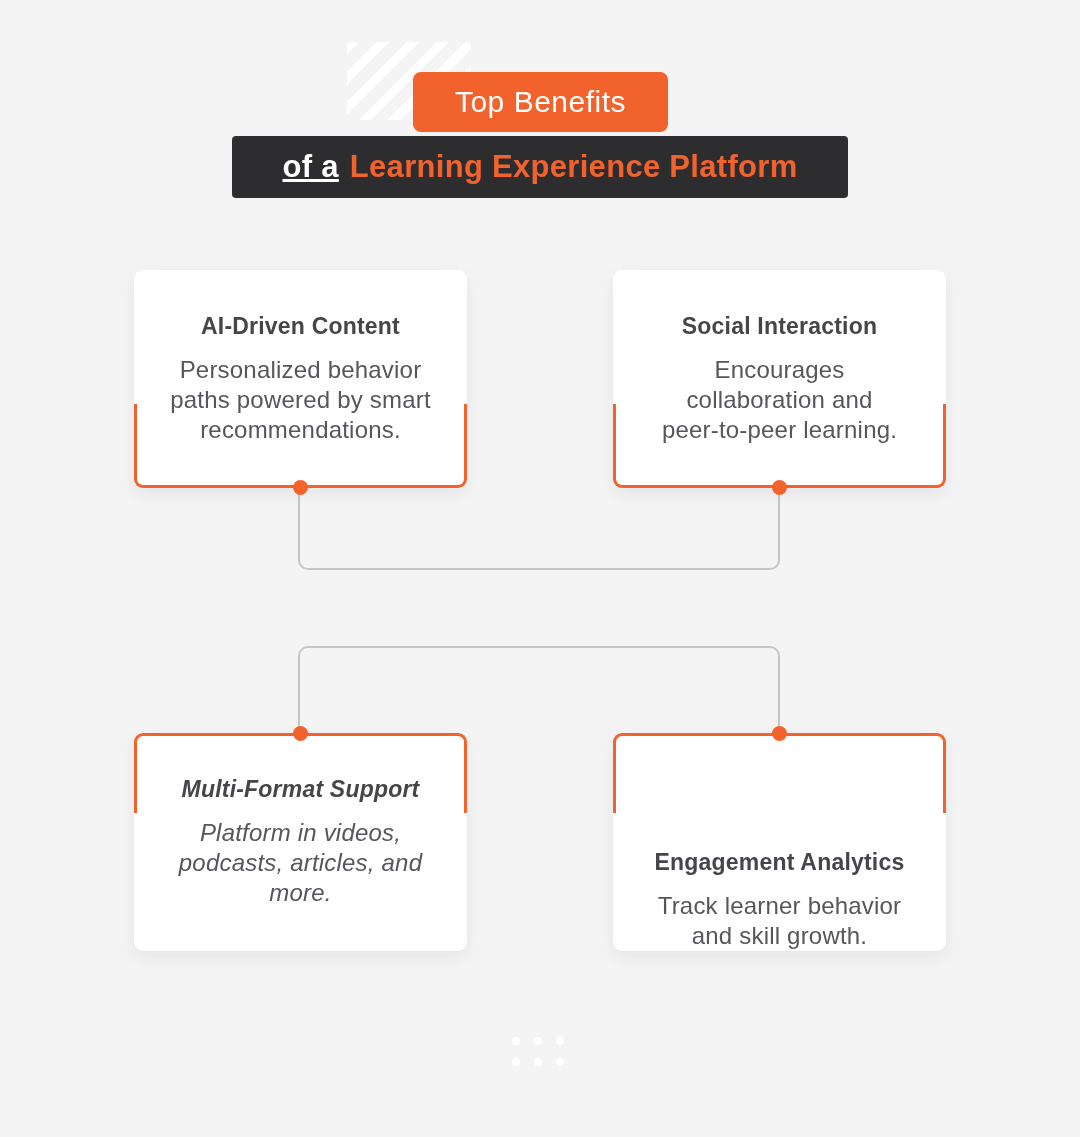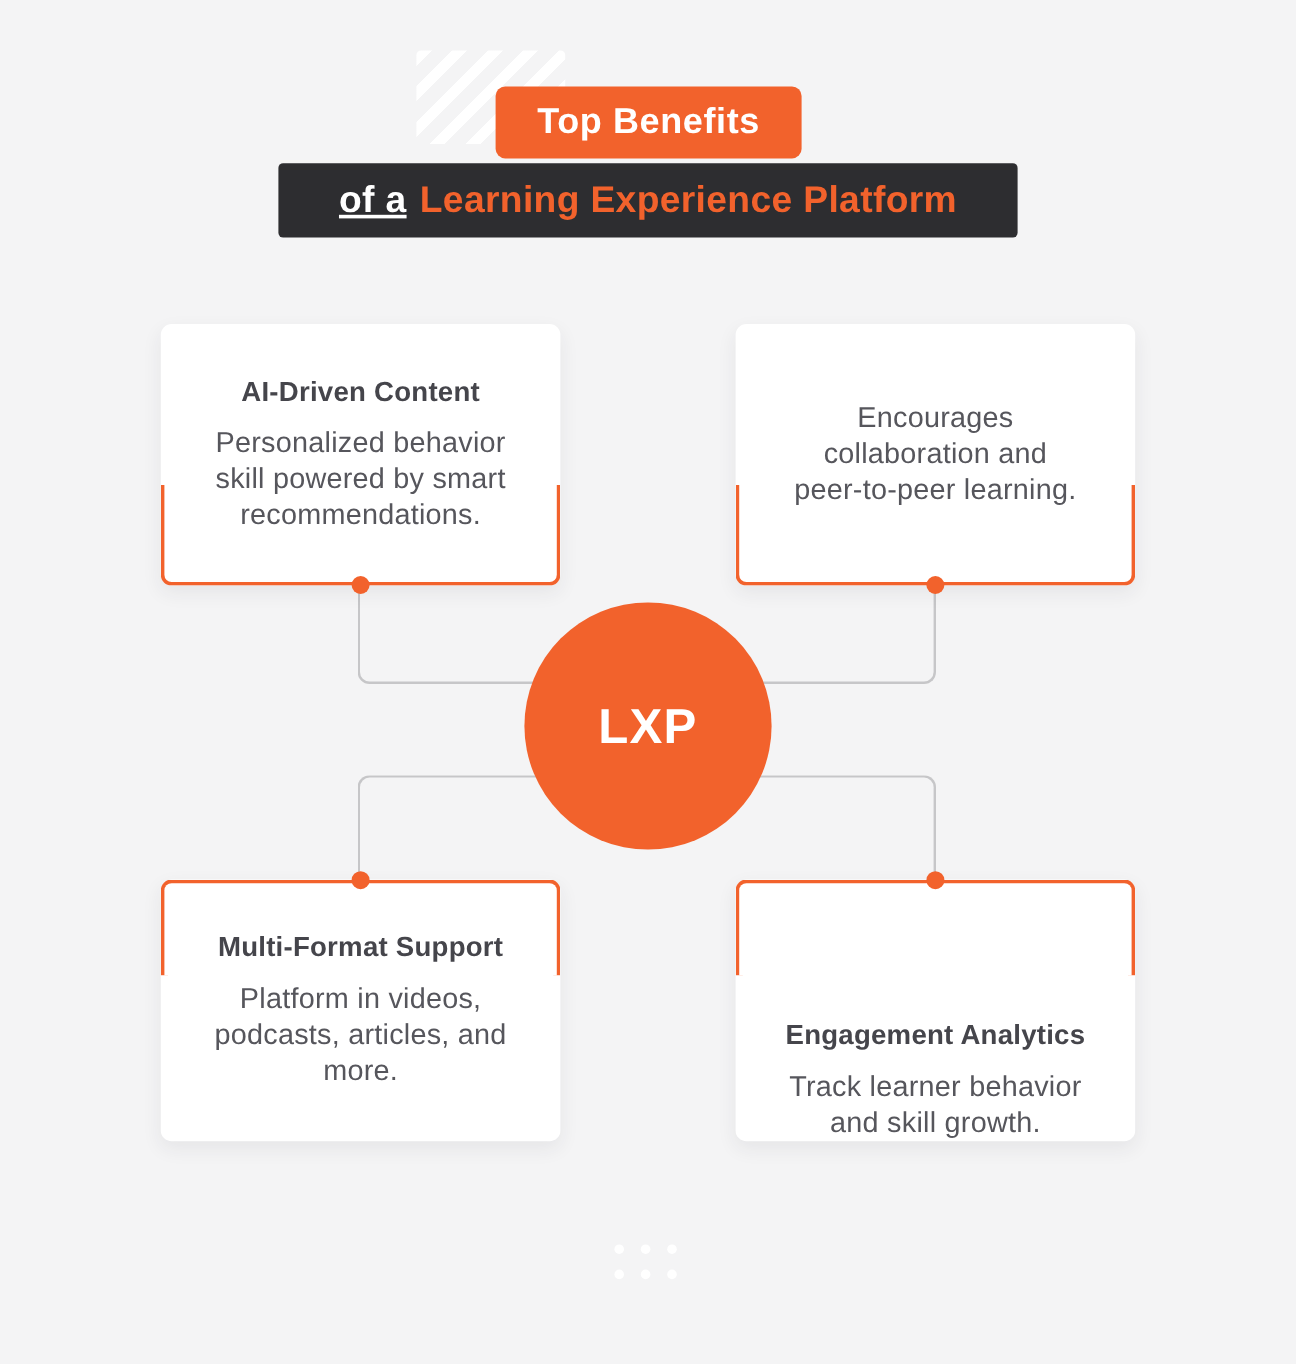--- a/index.html
+++ b/index.html
@@ -17,21 +17,21 @@
     background: repeating-linear-gradient(135deg, #ffffff 0 9px, rgba(255,255,255,0) 9px 21px);
     border-radius: 4px;
     z-index: 1;
   }
 
   
   .badge {
     position: absolute; left: 413px; top: 72px; width: 255px; height: 60px;
     background: #f2622c; border-radius: 8px;
     display: flex; align-items: center; justify-content: center;
-    color: #ffffff; font-size: 30px; font-weight: 700; letter-spacing: 0.5px;
+    color: #ffffff; font-size: 30px; font-weight: 400; letter-spacing: 0.5px;
     z-index: 3;
   }
   .banner {
     position: absolute; left: 232px; top: 136px; width: 616px; height: 62px;
     background: #2d2d30; border-radius: 4px;
     display: flex; align-items: center; justify-content: center;
     font-size: 31px; font-weight: 700; letter-spacing: 0.3px;
     z-index: 2;
   }
   .banner .prefix { color: #ffffff; margin-right: 11px; text-decoration: underline; }
@@ -73,21 +73,21 @@
   .card {
     position: absolute; width: 333px; height: 218px;
     background: #ffffff; border-radius: 9px;
     box-shadow: 0 6px 16px rgba(40,40,50,0.07);
     display: flex; flex-direction: column; justify-content: center;
     text-align: center; padding: 0 24px;
     z-index: 2;
   }
   .card-tl { left: 134px; top: 270px; }
   .card-tr { left: 613px; top: 270px; }
-  .card-bl { left: 134px; top: 733px; }
+  .card-bl { left: 134px; top: 733px; font-style: italic; }
   .card-br { left: 613px; top: 733px; justify-content: flex-end; }
 
   .card-title {
     font-size: 23px; font-weight: 700; color: #45454b;
     margin-bottom: 15px; letter-spacing: 0.2px;
   }
   .card-body {
     font-size: 24px; font-weight: 400; color: #56565c; line-height: 30px;
     letter-spacing: 0.2px;
   }
@@ -135,36 +135,34 @@
   <div class="banner">
     <span class="prefix">of a</span>
     <span class="highlight">Learning Experience Platform</span>
   </div>
 
   <div class="connector conn-tl"></div>
   <div class="connector conn-tr"></div>
   <div class="connector conn-bl"></div>
   <div class="connector conn-br"></div>
 
-  <div class="center-node">
-    <span>LXP</span>
-  </div>
 
   <div class="card card-tl">
     <div class="card-title">AI-Driven Content</div>
     <div class="card-body">
         <div>Personalized behavior</div>
-        <div>skill powered by smart</div>
+        <div>paths powered by smart</div>
         <div>recommendations.</div>
       </div>
     <div class="bracket bracket-bottom"></div>
     <div class="node-dot dot-bottom"></div>
   </div>
 
   <div class="card card-tr">
+    <div class="card-title">Social Interaction</div>
     <div class="card-body">
         <div>Encourages</div>
         <div>collaboration and</div>
         <div>peer-to-peer learning.</div>
       </div>
     <div class="bracket bracket-bottom"></div>
     <div class="node-dot dot-bottom"></div>
   </div>
 
   <div class="card card-bl">

